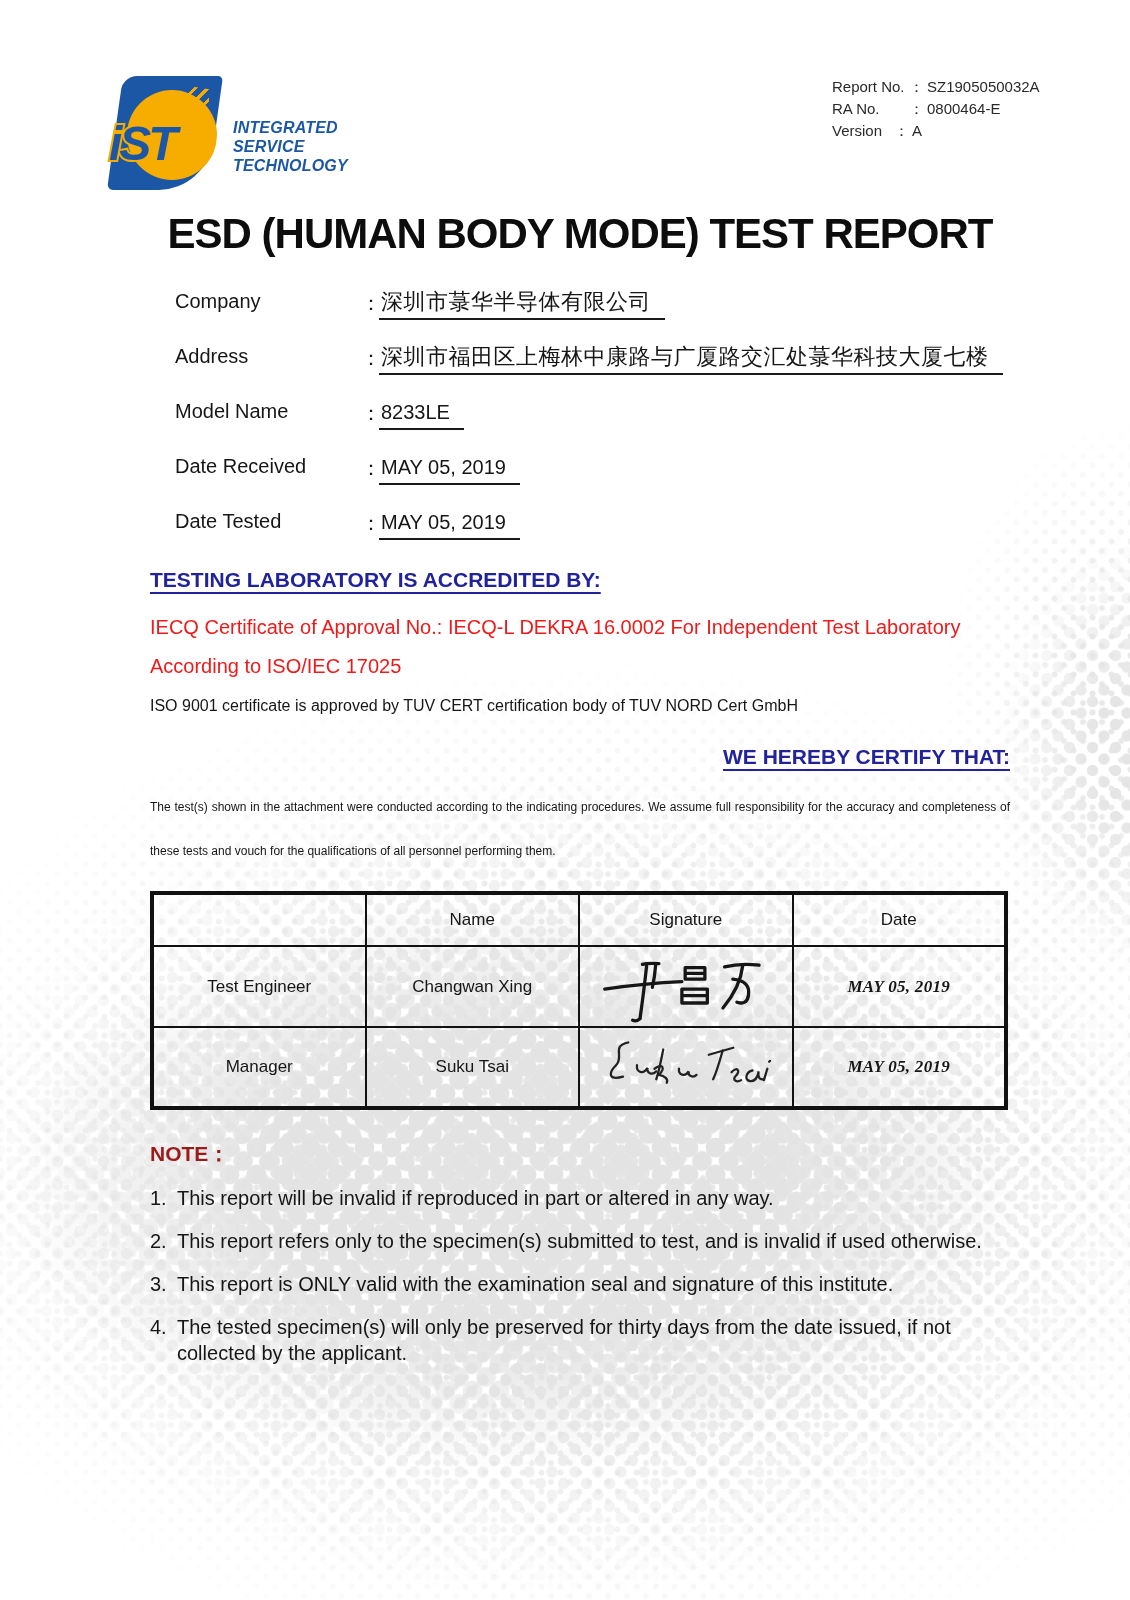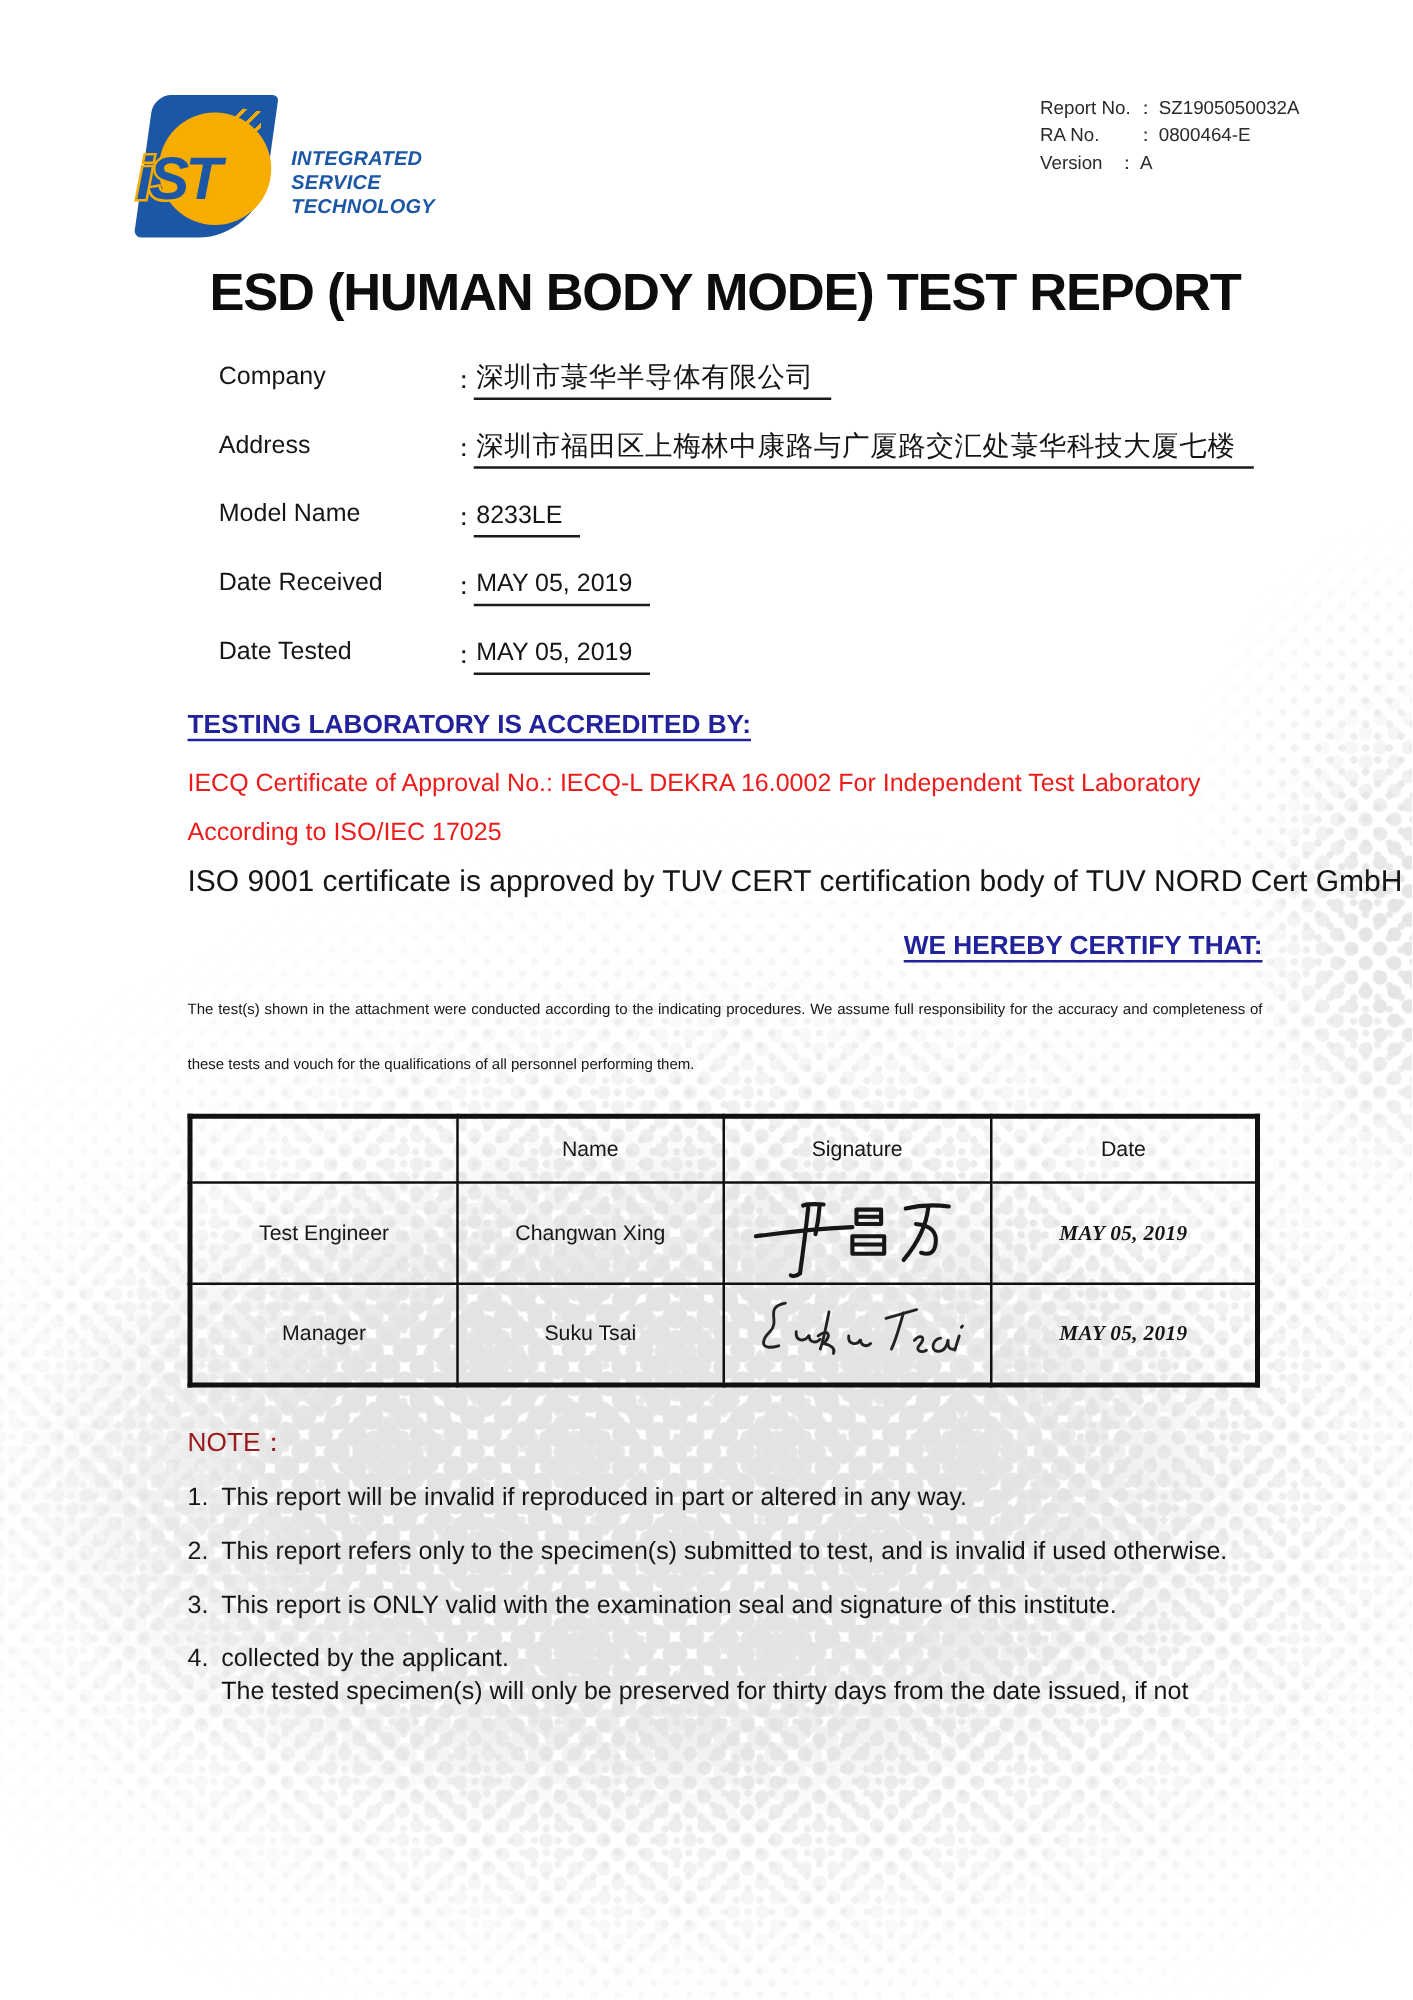--- a/index.html
+++ b/index.html
@@ -97,33 +97,33 @@
 
   .sec {
     margin:0; font-size:21px; font-weight:bold; color:#22229A;
     text-decoration:underline; text-decoration-thickness:2px; text-underline-offset:5px;
   }
   .sec-acc { margin-top:28px; }
   .sec-cert { margin-top:26px;text-align:right; }
 
   .red { margin-top:16px; color:#EE1B1B; font-size:20px; line-height:39px; }
   .red div { white-space:nowrap; }
-  .iso { margin:7px 0 0 0; font-size:24px; line-height:26px; white-space:nowrap; }
+  .iso { margin:7px 0 0 0; font-size:16px; line-height:26px; white-space:nowrap; }
 
   .body-par { margin:16px 0 0 0; font-size:12px; line-height:44px; text-align:justify; }
 
   table.signoff { margin-top:18px; border-collapse:collapse; table-layout:fixed; width:858px; border:4px solid #111; background:transparent; }
   table.signoff td { border:2.5px solid #111; text-align:center; vertical-align:middle; font-size:17px; padding:0; overflow:hidden; }
   tr.hrow td { height:53px; }
   tr.drow td { height:81px; }
   td.date-cell { font-family:"Liberation Serif", serif; font-style:italic; font-weight:bold; font-size:19px; letter-spacing:0.3px; }
   td.sig-cell svg { display:block; margin:0 auto; }
 
   .notes { margin-top:30px; }
-  .notes-h { color:#9B1B1B; font-weight:normal; font-size:21px;margin-top:12px; }
+  .notes-h { color:#9B1B1B; font-weight:bold; font-size:21px;margin-top:12px; }
   .note { display:flex; margin-top:17px; font-size:20px; line-height:26px; }
   .note-num { width:27px; flex:none; }
   .note-text .nl { white-space:nowrap; }
 </style>
 </head>
 <body>
 
 <div class="page">
 
   <div class="ht ht-small"></div>
@@ -281,20 +281,20 @@
       <div class="note">
         <span class="note-num">3.</span>
         <div class="note-text">
           <div class="nl">This report is ONLY valid with the examination seal and signature of this institute.</div>
           <div class="nl"></div>
         </div>
       </div>
       <div class="note">
         <span class="note-num">4.</span>
         <div class="note-text">
+          <div class="nl">The tested specimen(s) will only be preserved for thirty days from the date issued, if not</div>
           <div class="nl">collected by the applicant.</div>
-          <div class="nl">The tested specimen(s) will only be preserved for thirty days from the date issued, if not</div>
         </div>
       </div>
     </div>
 
   </div>
 </div>
 
 </body></html>

